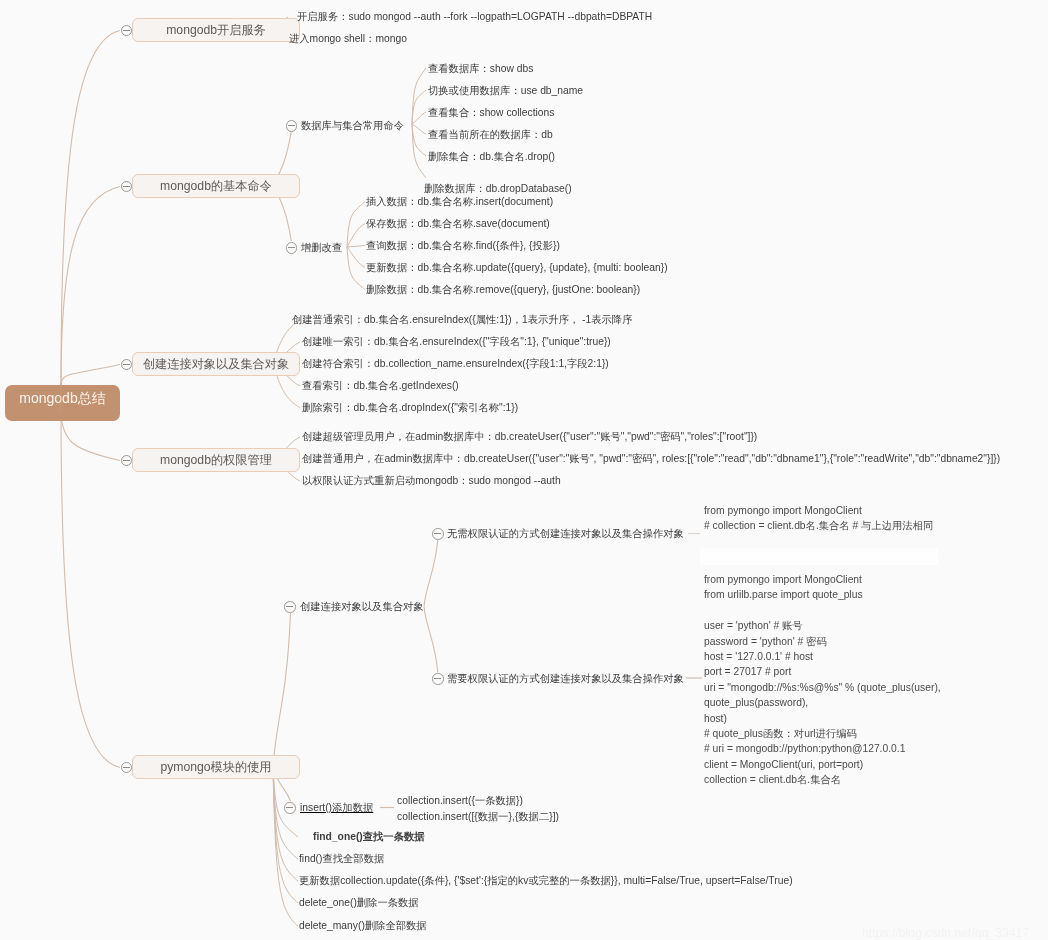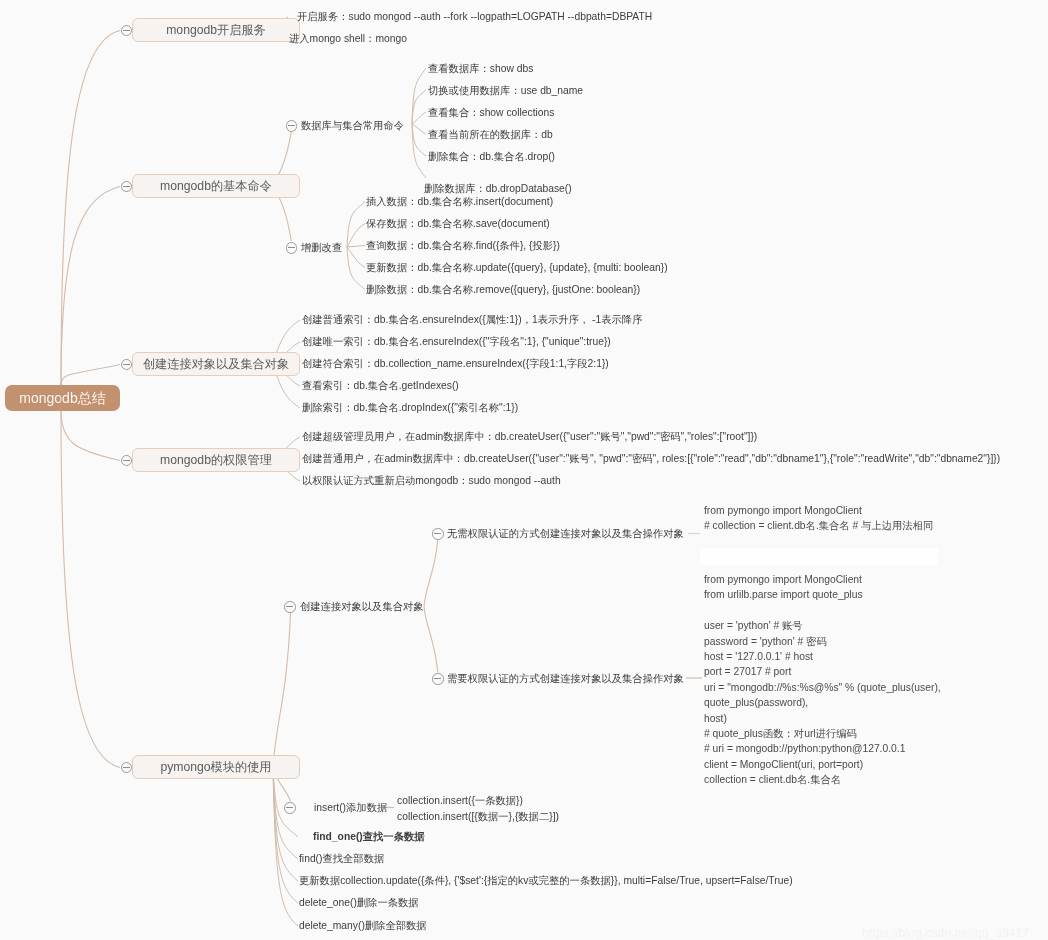--- a/index.html
+++ b/index.html
@@ -2,21 +2,21 @@
 <html><head>
 <meta charset="utf-8">
 <style>
   html,body{margin:0;padding:0;}
   body{width:1048px;height:940px;background:#fafafa;overflow:hidden;
        font-family:"Liberation Sans","DejaVu Sans",sans-serif;}
   #map{position:relative;width:1048px;height:940px;}
   svg#links{position:absolute;left:0;top:0;width:1048px;height:940px;}
   svg#spine-overlay{position:absolute;left:0;top:0;width:1048px;height:940px;pointer-events:none;}
   .nd{position:absolute;white-space:nowrap;}
-  .center-node{left:5px;top:385px;width:115px;height:26px;background:#c19170;border-radius:7px;}
+  .center-node{left:5px;top:385px;width:115px;height:36px;background:#c19170;border-radius:7px;}
   .center-node .lbl{display:block;line-height:26px;text-align:center;color:#fcf4ee;font-size:14px;}
   .branch-node{left:132px;width:168px;height:24px;background:#f7f3f0;
           border:1px solid #e8cdb9;border-radius:6px;box-sizing:border-box;}
   .branch-node .lbl{display:block;line-height:22px;text-align:center;color:#5b5b5b;font-size:12.2px;}
   .l2-node .lbl,.leaf-node .lbl{font-size:10.3px;color:#3d3d3d;line-height:13px;display:block;}
   .code-block{font-size:10.3px;color:#4a4a4a;}
   .code-block .cl{white-space:pre;display:block;height:15.4px;line-height:15.4px;}
   .tg{position:absolute;width:11.5px;height:11.5px;border:1px solid #999;border-radius:50%;
       background:#fcfbfa;box-sizing:border-box;}
   .tg:after{content:"";position:absolute;left:1.4px;top:4.3px;width:6.8px;height:1.1px;background:#8e8e8e;}
@@ -133,21 +133,21 @@
     </div>
 <div class="nd leaf-node" style="left:366px;top:239px;">
       <span class="lbl">查询数据：db.集合名称.find({条件}, {投影})</span>
     </div>
 <div class="nd leaf-node" style="left:366px;top:261px;">
       <span class="lbl">更新数据：db.集合名称.update({query}, {update}, {multi: boolean})</span>
     </div>
 <div class="nd leaf-node" style="left:366px;top:283px;">
       <span class="lbl">删除数据：db.集合名称.remove({query}, {justOne: boolean})</span>
     </div>
-<div class="nd leaf-node" style="left:302px;top:313px;">
+<div class="nd leaf-node" style="left:292px;top:313px;">
       <span class="lbl">创建普通索引：db.集合名.ensureIndex({属性:1})，1表示升序， -1表示降序</span>
     </div>
 <div class="nd leaf-node" style="left:302px;top:335px;">
       <span class="lbl">创建唯一索引：db.集合名.ensureIndex({"字段名":1}, {"unique":true})</span>
     </div>
 <div class="nd leaf-node" style="left:302px;top:357px;">
       <span class="lbl">创建符合索引：db.collection_name.ensureIndex({字段1:1,字段2:1})</span>
     </div>
 <div class="nd leaf-node" style="left:302px;top:379px;">
       <span class="lbl">查看索引：db.集合名.getIndexes()</span>
@@ -191,21 +191,21 @@
       <div class="cl">port = 27017 # port</div>
       <div class="cl">uri = "mongodb://%s:%s@%s" % (quote_plus(user),</div>
       <div class="cl">quote_plus(password),</div>
       <div class="cl">host)</div>
       <div class="cl"># quote_plus函数：对url进行编码</div>
       <div class="cl"># uri = mongodb://python:python@127.0.0.1</div>
       <div class="cl">client = MongoClient(uri, port=port)</div>
       <div class="cl">collection = client.db名.集合名</div>
     </div>
 <div class="tg" style="left:284px;top:802px;"></div>
-<div class="nd l2-node" style="left:314px;top:801px;">
+<div class="nd l2-node" style="left:300px;top:801px;text-decoration:underline;">
       <span class="lbl">insert()添加数据</span>
     </div>
 <div class="nd leaf-node" style="left:397px;top:794px;">
       <span class="lbl">collection.insert({一条数据})</span>
     </div>
 <div class="nd leaf-node" style="left:397px;top:810px;">
       <span class="lbl">collection.insert([{数据一},{数据二}])</span>
     </div>
 <div class="nd leaf-node" style="left:313px;top:830px;font-weight:bold;">
       <span class="lbl">find_one()查找一条数据</span>

